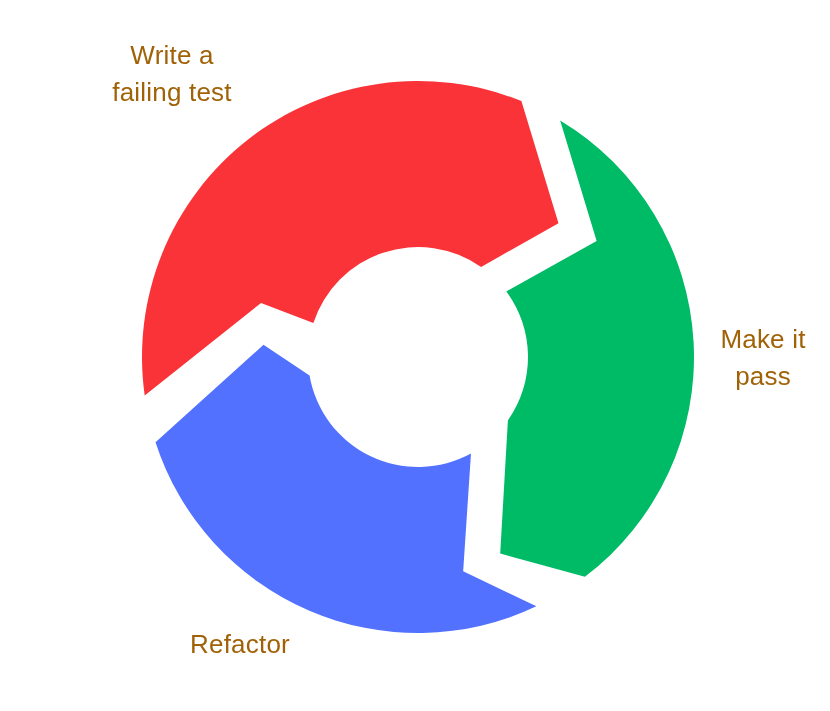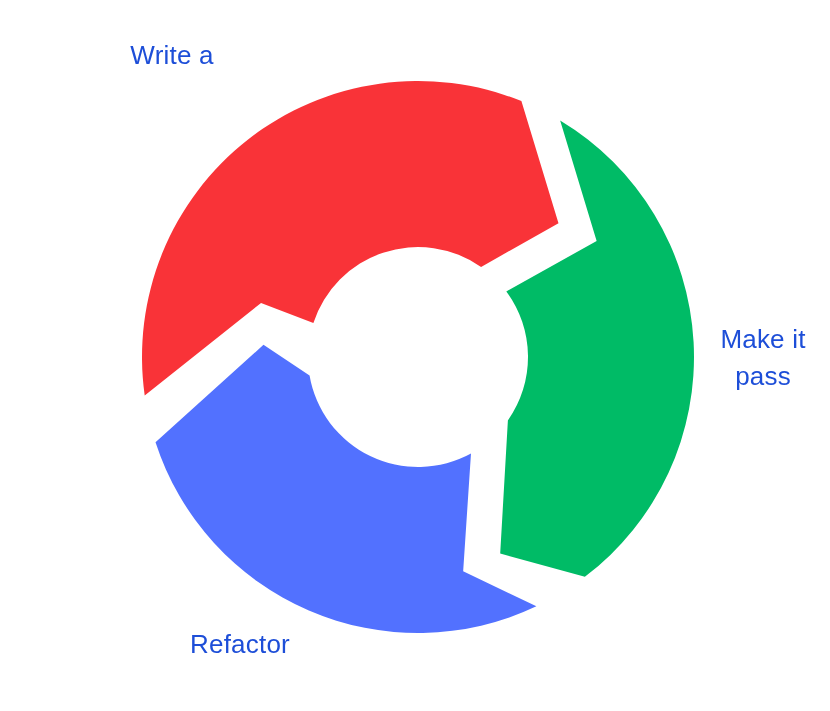--- a/index.html
+++ b/index.html
@@ -18,21 +18,21 @@
     background: #ffffff;
   }
   svg.cycle {
     position: absolute;
     left: 0;
     top: 0;
   }
   .step-label {
     position: absolute;
     text-align: center;
-    color: #1d4ed8;
+    color: #a16207;
     font-size: 26px;
     line-height: 37px;
     font-weight: 400;
     letter-spacing: 0.2px;
     white-space: nowrap;
   }
   .step-label span { display: block; }
   .label-step1 { left: 52px;  top: 37px;  width: 240px; }
   .label-step2 { left: 683px; top: 321px; width: 160px; }
   .label-step3 { left: 140px; top: 626px; width: 200px; }
@@ -43,20 +43,21 @@
 <div class="canvas">
 
   <svg class="cycle" width="830" height="711" viewBox="0 0 830 711" aria-hidden="true">
     <path d="M 144.69 395.41 A 276 276 0 0 1 521.39 101.10 L 558.49 223.21 L 481.09 266.89 A 110 110 0 0 0 313.38 323.01 L 261.04 302.96 Z" fill="#F93338"></path>
     <path d="M 560.15 120.42 A 276 276 0 0 1 584.87 576.84 L 500.20 553.50 L 507.89 420.41 A 110 110 0 0 0 506.31 291.42 L 596.64 240.99 Z" fill="#00BB66"></path>
     <path d="M 536.39 606.32 A 276 276 0 0 1 155.51 442.29 L 263.48 344.84 L 309.57 375.53 A 110 110 0 0 0 470.99 453.39 L 463.16 571.29 Z" fill="#5271FF"></path>
   </svg>
 
   <div class="step-label label-step1">
     <span>Write a</span>
+    <span>failing test</span>
   </div>
 
   <div class="step-label label-step2">
     <span>Make it</span>
     <span>pass</span>
   </div>
 
   <div class="step-label label-step3">
     <span>Refactor</span>
   </div>

